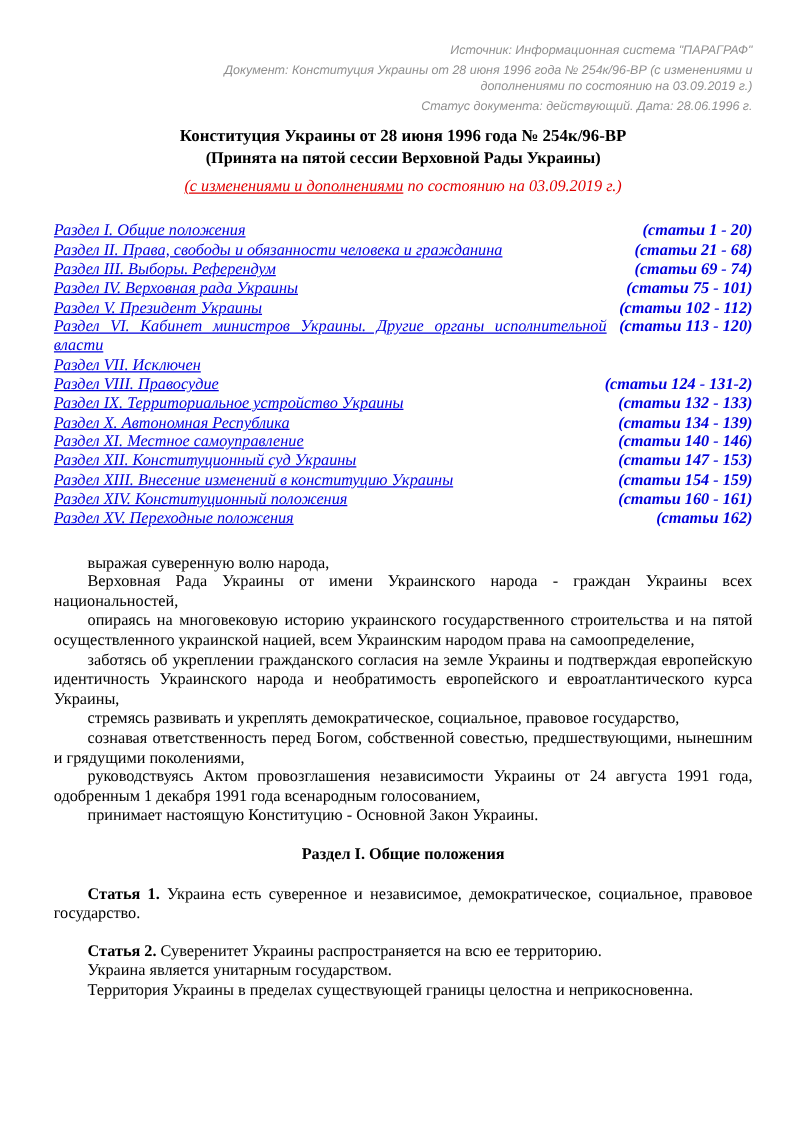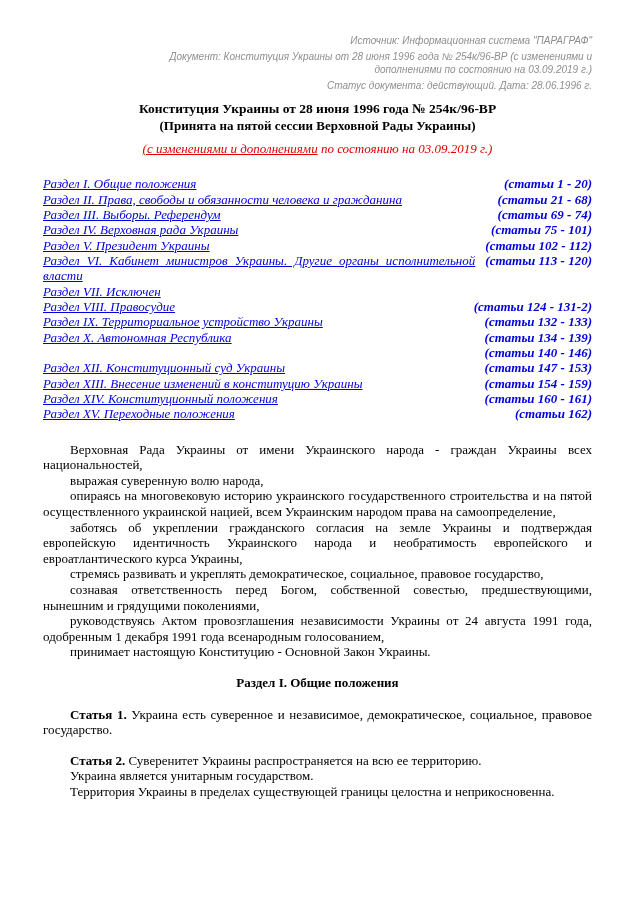--- a/index.html
+++ b/index.html
@@ -2,21 +2,21 @@
 <html><head>
 <meta charset="utf-8">
 <style>
   * { margin:0; padding:0; box-sizing:border-box; }
   html, body { background:#ffffff; }
   body {
     width:640px; height:905px; overflow:hidden;
     font-family:"Liberation Serif", serif;
     font-size:13px; color:#000;
   }
-  .page { padding:34px 48px 0 43px; }
+  .page { padding:34px 38px 0 43px; }
 
   
   .meta {
     font-family:"Liberation Sans", sans-serif;
     font-style:italic;
     font-size:10px;
     color:#8f8f8f;
     text-align:right;
     line-height:1.3;
   }
@@ -97,39 +97,39 @@
     <div class="toc-row">
       <span class="toc-art">(статьи 124 - 131-2)</span><a class="toc-link">Раздел VIII. Правосудие</a>
     </div>
     <div class="toc-row">
       <span class="toc-art">(статьи 132 - 133)</span><a class="toc-link">Раздел IX. Территориальное устройство Украины</a>
     </div>
     <div class="toc-row">
       <span class="toc-art">(статьи 134 - 139)</span><a class="toc-link">Раздел X. Автономная Республика</a>
     </div>
     <div class="toc-row">
-      <span class="toc-art">(статьи 140 - 146)</span>
+      <span class="toc-art">(статьи 140 - 146)</span><a class="toc-link">Раздел XI. Местное самоуправление</a>
     </div>
     <div class="toc-row">
       <span class="toc-art">(статьи 147 - 153)</span><a class="toc-link">Раздел XII. Конституционный суд Украины</a>
     </div>
     <div class="toc-row">
       <span class="toc-art">(статьи 154 - 159)</span><a class="toc-link">Раздел XIII. Внесение изменений в конституцию Украины</a>
     </div>
     <div class="toc-row">
       <span class="toc-art">(статьи 160 - 161)</span><a class="toc-link">Раздел XIV. Конституционный положения</a>
     </div>
     <div class="toc-row">
       <span class="toc-art">(статьи 162)</span><a class="toc-link">Раздел XV. Переходные положения</a>
     </div>
   </div>
 
   <div class="body-text preamble">
+    <p>выражая суверенную волю народа,</p>
     <p>Верховная Рада Украины от имени Украинского народа - граждан Украины всех национальностей,</p>
-    <p>выражая суверенную волю народа,</p>
     <p>опираясь на многовековую историю украинского государственного строительства и на пятой осуществленного украинской нацией, всем Украинским народом права на самоопределение,</p>
     <p>заботясь об укреплении гражданского согласия на земле Украины и подтверждая европейскую идентичность Украинского народа и необратимость европейского и евроатлантического курса Украины,</p>
     <p>стремясь развивать и укреплять демократическое, социальное, правовое государство,</p>
     <p>сознавая ответственность перед Богом, собственной совестью, предшествующими, нынешним и грядущими поколениями,</p>
     <p>руководствуясь Актом провозглашения независимости Украины от 24 августа 1991 года, одобренным 1 декабря 1991 года всенародным голосованием,</p>
     <p>принимает настоящую Конституцию - Основной Закон Украины.</p>
   </div>
 
   <div class="sec-heading">Раздел I. Общие положения</div>
 

